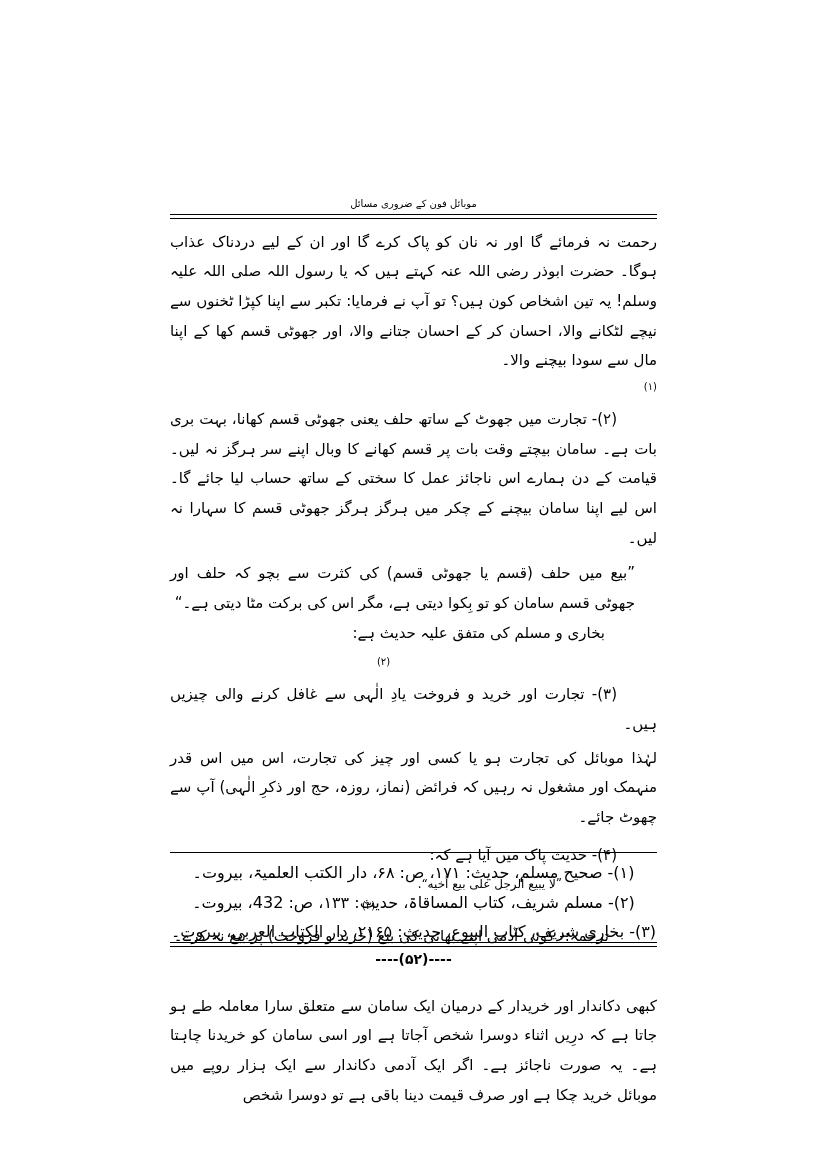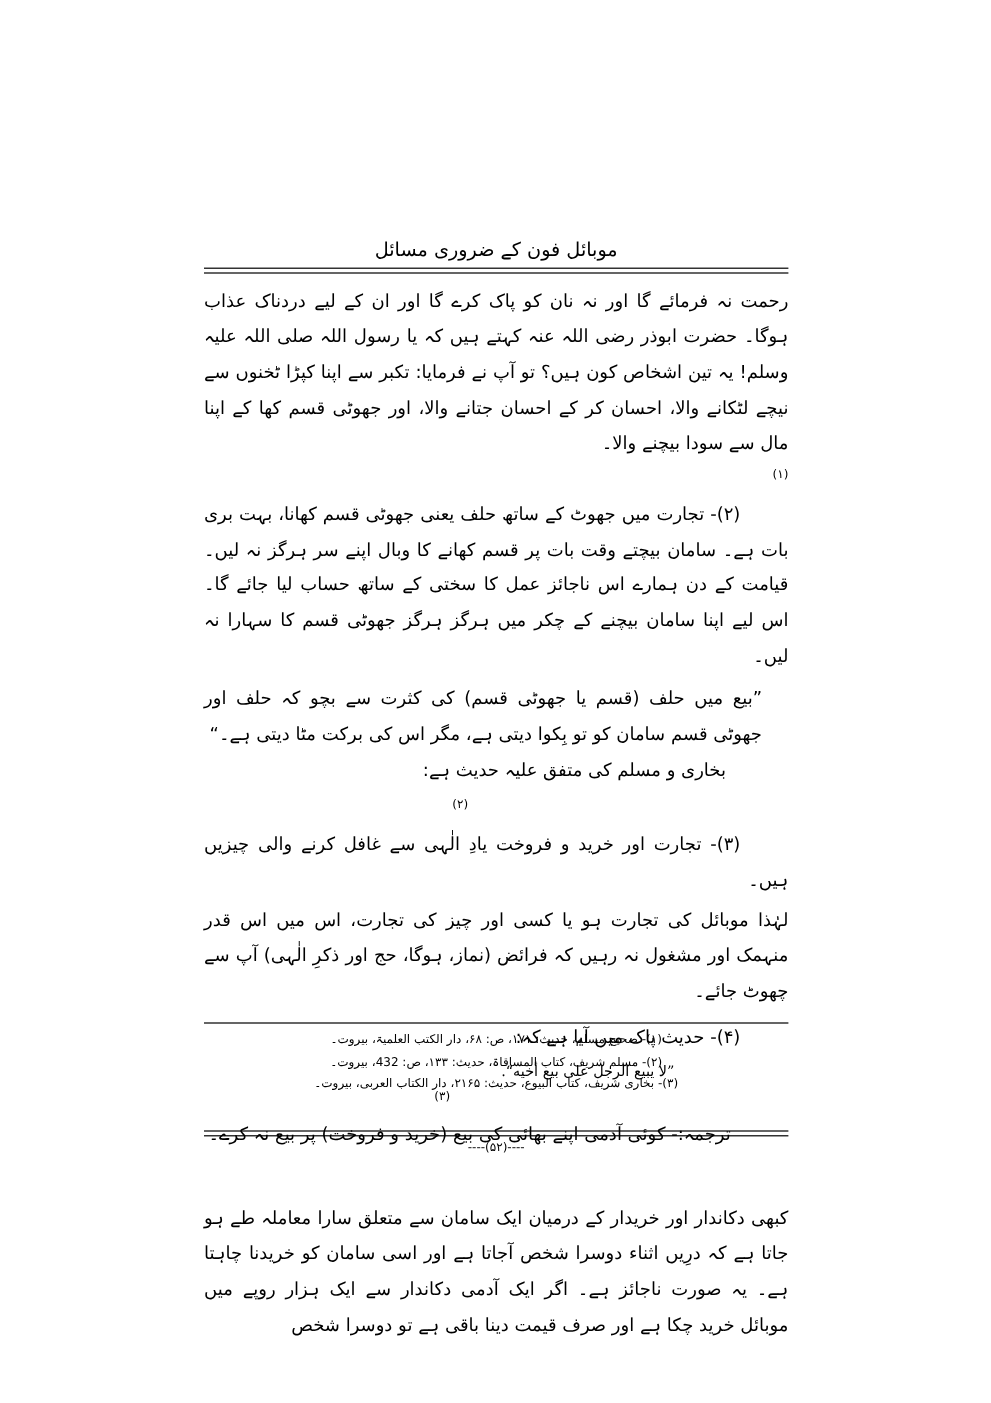--- a/index.html
+++ b/index.html
@@ -25,21 +25,21 @@
     position: absolute;
     left: 170px;
     top: 196px;
     width: 487px;
     direction: rtl;
     text-align: right;
   }
   
   .header-title {
     font-family: "DejaVu Sans", sans-serif;
-    font-size: 16px;
+    font-size: 10px;
     line-height: 1.5;
     text-align: center;
     letter-spacing: 0.2px;
     padding-bottom: 3px;
   }
   .rule-double {
     border-top: 1.6px solid #000;
     border-bottom: 0.9px solid #000;
     height: 2.6px;
     margin: 0 0 9px 0;
@@ -83,37 +83,38 @@
     width: 487px;
     direction: rtl;
     text-align: center;
   }
   .fn-rule {
     border-top: 1px solid #000;
     width: 487px;
     margin: 0 0 5px 0;
   }
   .footnote {
-    font-size: 10px;
+    font-size: 16px;
     line-height: 1.85;
     text-align: center;
     letter-spacing: 0.1px;
   }
   
   .pagenum-wrap {
     position: absolute;
     left: 170px;
     top: 935px;
     width: 487px;
     text-align: center;
   }
   .pagenum {
-    font-size: 10px;
+    font-size: 14px;
     letter-spacing: 1px;
     direction: rtl;
+    font-weight: bold;
   }
 </style>
 </head>
 <body>
 
 <div class="page">
 
   <div class="content">
 
     <div class="header-title">موبائل فون کے ضروری مسائل</div>
@@ -126,21 +127,21 @@
 
       <p class="p-indent" style="margin-bottom:6px;">(۲)- تجارت میں جھوٹ کے ساتھ حلف یعنی جھوٹی قسم کھانا، بہت بری بات ہے۔ سامان بیچتے وقت بات پر قسم کھانے کا وبال اپنے سر ہرگز نہ لیں۔ قیامت کے دن ہمارے اس ناجائز عمل کا سختی کے ساتھ حساب لیا جائے گا۔ اس لیے اپنا سامان بیچنے کے چکر میں ہرگز ہرگز جھوٹی قسم کا سہارا نہ لیں۔</p>
 
       <p style="padding-right:22px; margin-bottom:0;">”بیع میں حلف (قسم یا جھوٹی قسم) کی کثرت سے بچو کہ حلف اور جھوٹی قسم سامان کو تو بِکوا دیتی ہے، مگر اس کی برکت مٹا دیتی ہے۔“</p>
 
       <p style="padding-right:52px; margin-bottom:4px;">بخاری و مسلم کی متفق علیہ حدیث ہے:</p>
       <p style="font-size:10px; text-align:center; padding-right:60px; margin-bottom:8px;">(۲)</p>
 
       <p class="p-indent" style="margin-bottom:4px;">(۳)- تجارت اور خرید و فروخت یادِ الٰہی سے غافل کرنے والی چیزیں ہیں۔</p>
 
-      <p style="margin-bottom:8px;">لہٰذا موبائل کی تجارت ہو یا کسی اور چیز کی تجارت، اس میں اس قدر منہمک اور مشغول نہ رہیں کہ فرائض (نماز، ہوگا، حج اور ذکرِ الٰہی) آپ سے چھوٹ جائے۔</p>
+      <p style="margin-bottom:8px;">لہٰذا موبائل کی تجارت ہو یا کسی اور چیز کی تجارت، اس میں اس قدر منہمک اور مشغول نہ رہیں کہ فرائض (نماز، روزہ، حج اور ذکرِ الٰہی) آپ سے چھوٹ جائے۔</p>
 
       <p class="p-indent" style="margin-bottom:2px;">(۴)- حدیث پاک میں آیا ہے کہ:</p>
 
       <p class="arabic2" style="margin-bottom:0;">”لا يبيع الرجل على بيع أخيه“.</p>
       <p style="font-size:10px; text-align:center; padding-right:90px; margin-bottom:6px;">(۳)</p>
 
       <p style="padding-right:48px; margin-bottom:4px;">ترجمہ:- کوئی آدمی اپنے بھائی کی بیع (خرید و فروخت) پر بیع نہ کرے۔</p>
 
       <p style="margin-bottom:0;margin-top:40px;">کبھی دکاندار اور خریدار کے درمیان ایک سامان سے متعلق سارا معاملہ طے ہو جاتا ہے کہ درِیں اثناء دوسرا شخص آجاتا ہے اور اسی سامان کو خریدنا چاہتا ہے۔ یہ صورت ناجائز ہے۔ اگر ایک آدمی دکاندار سے ایک ہزار روپے میں موبائل خرید چکا ہے اور صرف قیمت دینا باقی ہے تو دوسرا شخص</p>
 

